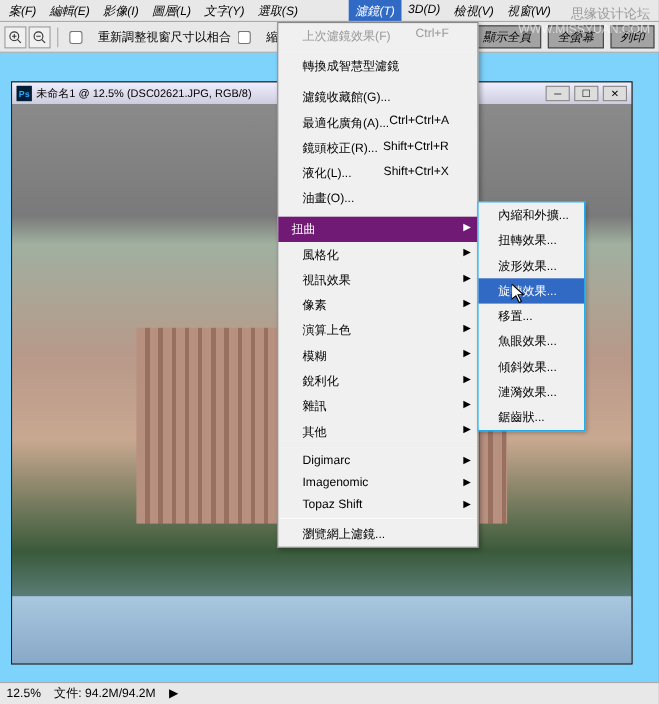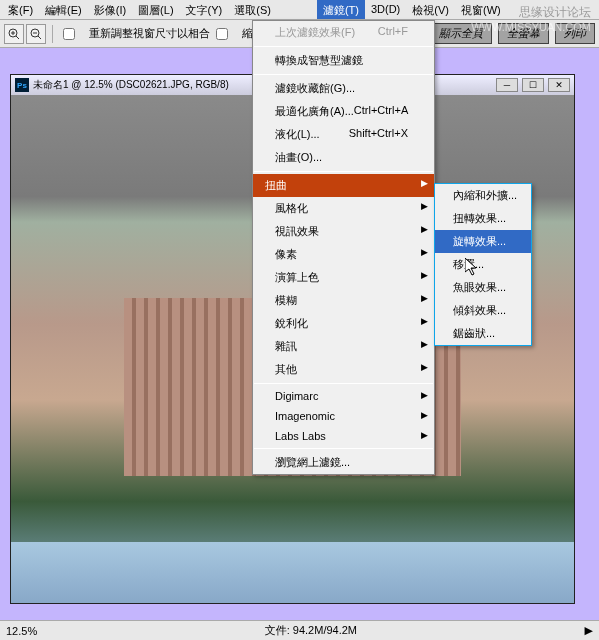--- a/index.html
+++ b/index.html
@@ -1,39 +1,39 @@
 <!DOCTYPE html>
 <html><head>
 <meta charset="utf-8">
 <style>
 * { margin: 0; padding: 0; box-sizing: border-box; font-family: "Microsoft YaHei", Arial, sans-serif; font-size: 11px; }
 body { background: #535353; width: 599px; height: 640px; overflow: hidden; position: relative; }
-.menubar { background: #e8e8e8; height: 20px; display: flex; padding: 0 2px; border-bottom: 1px solid #aaa; }
+.menubar { background: #e8e8e8; height: 20px; display: flex; padding: 0 2px; border-bottom: 1px solid #aaa; font-style: italic; }
 .menubar-item { padding: 3px 6px; cursor: pointer; }
 .menubar-item.active { background: #316ac5; color: #fff; margin-left: 40px; }
 .toolbar { background: #e8e8e8; height: 28px; display: flex; align-items: center; padding: 0 4px; gap: 2px; border-bottom: 1px solid #aaa; }
 .tool-btn { width: 20px; height: 20px; border: 1px solid #999; background: #f0f0f0; display: flex; align-items: center; justify-content: center; cursor: pointer; }
 .checkbox-opt { display: flex; align-items: center; gap: 14px; margin-left: 4px; }
 .checkbox-opt input { width: 12px; height: 12px; }
 .btn-outlined { padding: 2px 8px; border: 1px solid #404040; background: #a3a3a3; cursor: pointer; margin-left: 4px; font-style: italic; }
 .divider { width: 1px; height: 18px; background: #aaa; margin: 0 4px; }
-.main-canvas { position: absolute; top: 48px; left: 0; right: 0; bottom: 20px; background: #c4b5fd; }
+.main-canvas { position: absolute; top: 48px; left: 0; right: 0; bottom: 20px; background: #7dd3fc; }
 .doc-window { position: absolute; top: 26px; left: 10px; width: 565px; height: 530px; background: #464646; border: 1px solid #222; }
 .doc-titlebar { height: 20px; background: linear-gradient(#eef, #ccd); display: flex; align-items: center; padding: 0 4px; gap: 4px; }
 .ps-icon { width: 14px; height: 14px; background: #001e36; color: #31a8ff; font-size: 8px; font-weight: bold; display: flex; align-items: center; justify-content: center; }
 .doc-title { flex: 1; font-size: 10px; }
 .win-btn { width: 22px; height: 14px; border: 1px solid #888; background: #ddd; display: flex; align-items: center; justify-content: center; font-size: 9px; cursor: pointer; }
 .canvas-img { position: absolute; top: 20px; left: 0; right: 0; bottom: 0; background: linear-gradient(180deg, #8a8a8a 0%, #7a7a7a 20%, #a0b0a0 25%, #b8998a 45%, #c8a890 60%, #3a5a3a 80%, #8ab0d0 100%); overflow: hidden; }
 .canvas-img::before { content:""; position:absolute; top:40%; left:20%; width:60%; height:35%; background: repeating-linear-gradient(90deg, #b89080 0 8px, #987060 8px 12px); }
 .canvas-img::after { content:""; position:absolute; bottom:0; left:0; right:0; height:12%; background: linear-gradient(#a8c8e0, #88a8c8); }
-.statusbar { position: absolute; bottom: 0; left: 0; right: 0; height: 20px; background: #e8e8e8; display: flex; align-items: center; padding: 0 6px; gap: 12px; border-top: 1px solid #aaa; font-size: 10px; justify-content: space-between; }
+.statusbar { position: absolute; bottom: 0; left: 0; right: 0; height: 20px; background: #e8e8e8; display: flex; align-items: center; padding: 0 6px; gap: 12px; border-top: 1px solid #aaa; font-size: 10px; }
 .dropdown { position: absolute; top: 20px; left: 252px; width: 183px; background: #f0f0f0; border: 1px solid #888; box-shadow: 2px 2px 4px rgba(0,0,0,0.3); z-index: 100; }
 .menu-item { padding: 4px 26px 4px 22px; display: flex; justify-content: space-between; cursor: pointer; position: relative; white-space: nowrap; }
 .menu-item.disabled { color: #999; }
-.menu-item.hover { background: #c2410c; color: #fff; padding-left: 12px; }
+.menu-item.hover { background: #701a75; color: #fff; padding-left: 12px; }
 .menu-item .arrow { position: absolute; right: 6px; font-size: 9px; }
 .menu-sep { height: 1px; background: #ccc; margin: 2px 1px; border-bottom: 1px solid #fff; }
 .submenu { position: absolute; top: 183px; left: 434px; width: 98px; background: #f0f0f0; border: 1px solid #0ea5e9; box-shadow: 2px 2px 4px rgba(0,0,0,0.3); z-index: 101; }
 .sub-item { padding: 4px 8px 4px 18px; cursor: pointer; position: relative; white-space: nowrap; }
 .sub-item.hover { background: #316ac5; color: #fff; }
 .cursor { position: absolute; top: 258px; left: 465px; z-index: 200; font-size: 14px; }
 .watermark { position: absolute; top: 4px; right: 8px; z-index: 50; color: rgba(255,255,255,.6); font-size: 10px; display: flex; flex-direction: column; align-items: flex-end; }
 .watermark .cn { color: rgba(120,120,120,.7); font-size: 12px; }
 </style>
 </head>
@@ -109,20 +109,24 @@
     </div>
   <div class="menu-sep"></div>
   <div class="menu-item">轉換成智慧型濾鏡</div>
   <div class="menu-sep"></div>
   <div class="menu-item">濾鏡收藏館(G)...</div>
   <div class="menu-item">
       <span>最適化廣角(A)...</span>
       <span>Ctrl+Ctrl+A</span>
     </div>
   <div class="menu-item">
+      <span>鏡頭校正(R)...</span>
+      <span>Shift+Ctrl+R</span>
+    </div>
+  <div class="menu-item">
       <span>液化(L)...</span>
       <span>Shift+Ctrl+X</span>
     </div>
   <div class="menu-item">油畫(O)...</div>
   <div class="menu-sep"></div>
   <div class="menu-item hover">
       <span>扭曲</span>
       <span class="arrow">▶</span>
     </div>
   <div class="menu-item">
@@ -160,34 +164,36 @@
   <div class="menu-sep"></div>
   <div class="menu-item">
       <span>Digimarc</span>
       <span class="arrow">▶</span>
     </div>
   <div class="menu-item">
       <span>Imagenomic</span>
       <span class="arrow">▶</span>
     </div>
   <div class="menu-item">
-      <span>Labs Labs</span>
+      <span>Topaz Shift</span>
       <span class="arrow">▶</span>
     </div>
   <div class="menu-sep"></div>
   <div class="menu-item">瀏覽網上濾鏡...</div>
 </div>
 
 <div class="submenu">
   <div class="sub-item">內縮和外擴...</div>
   <div class="sub-item">扭轉效果...</div>
+  <div class="sub-item">波形效果...</div>
   <div class="sub-item hover">旋轉效果...</div>
   <div class="sub-item">移置...</div>
   <div class="sub-item">魚眼效果...</div>
   <div class="sub-item">傾斜效果...</div>
+  <div class="sub-item">漣漪效果...</div>
   <div class="sub-item">鋸齒狀...</div>
 </div>
 
 <div class="cursor">
   <svg width="16" height="20">
       <polygon points="0,0 0,14 4,11 7,17 9,16 6,10 11,10" fill="#fff" stroke="#000"></polygon>
     </svg>
 </div>
 
 <div class="watermark">

